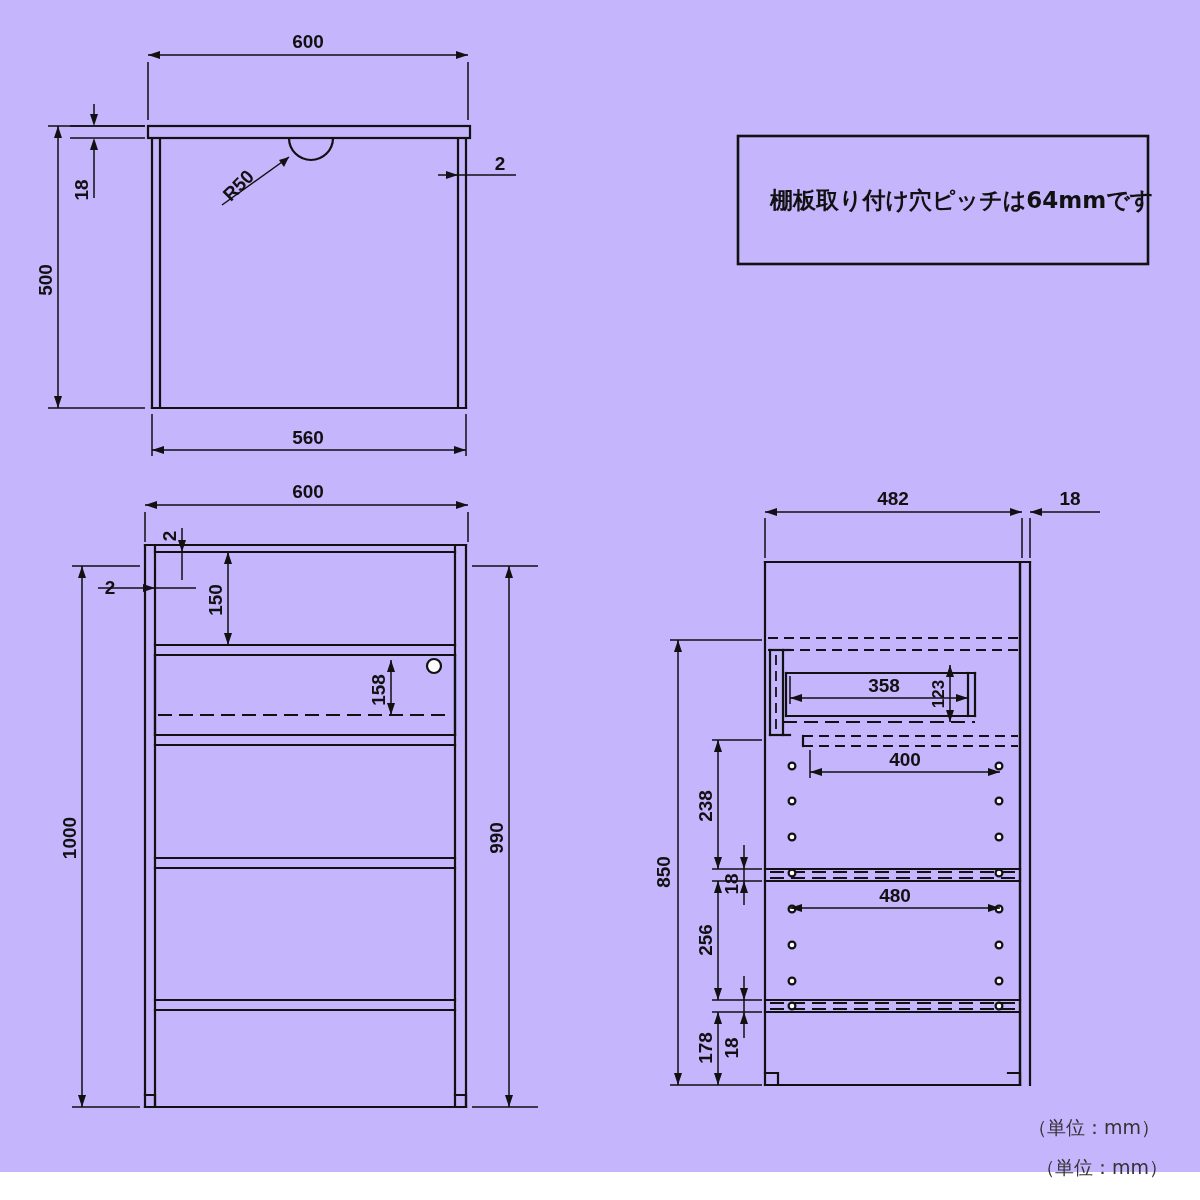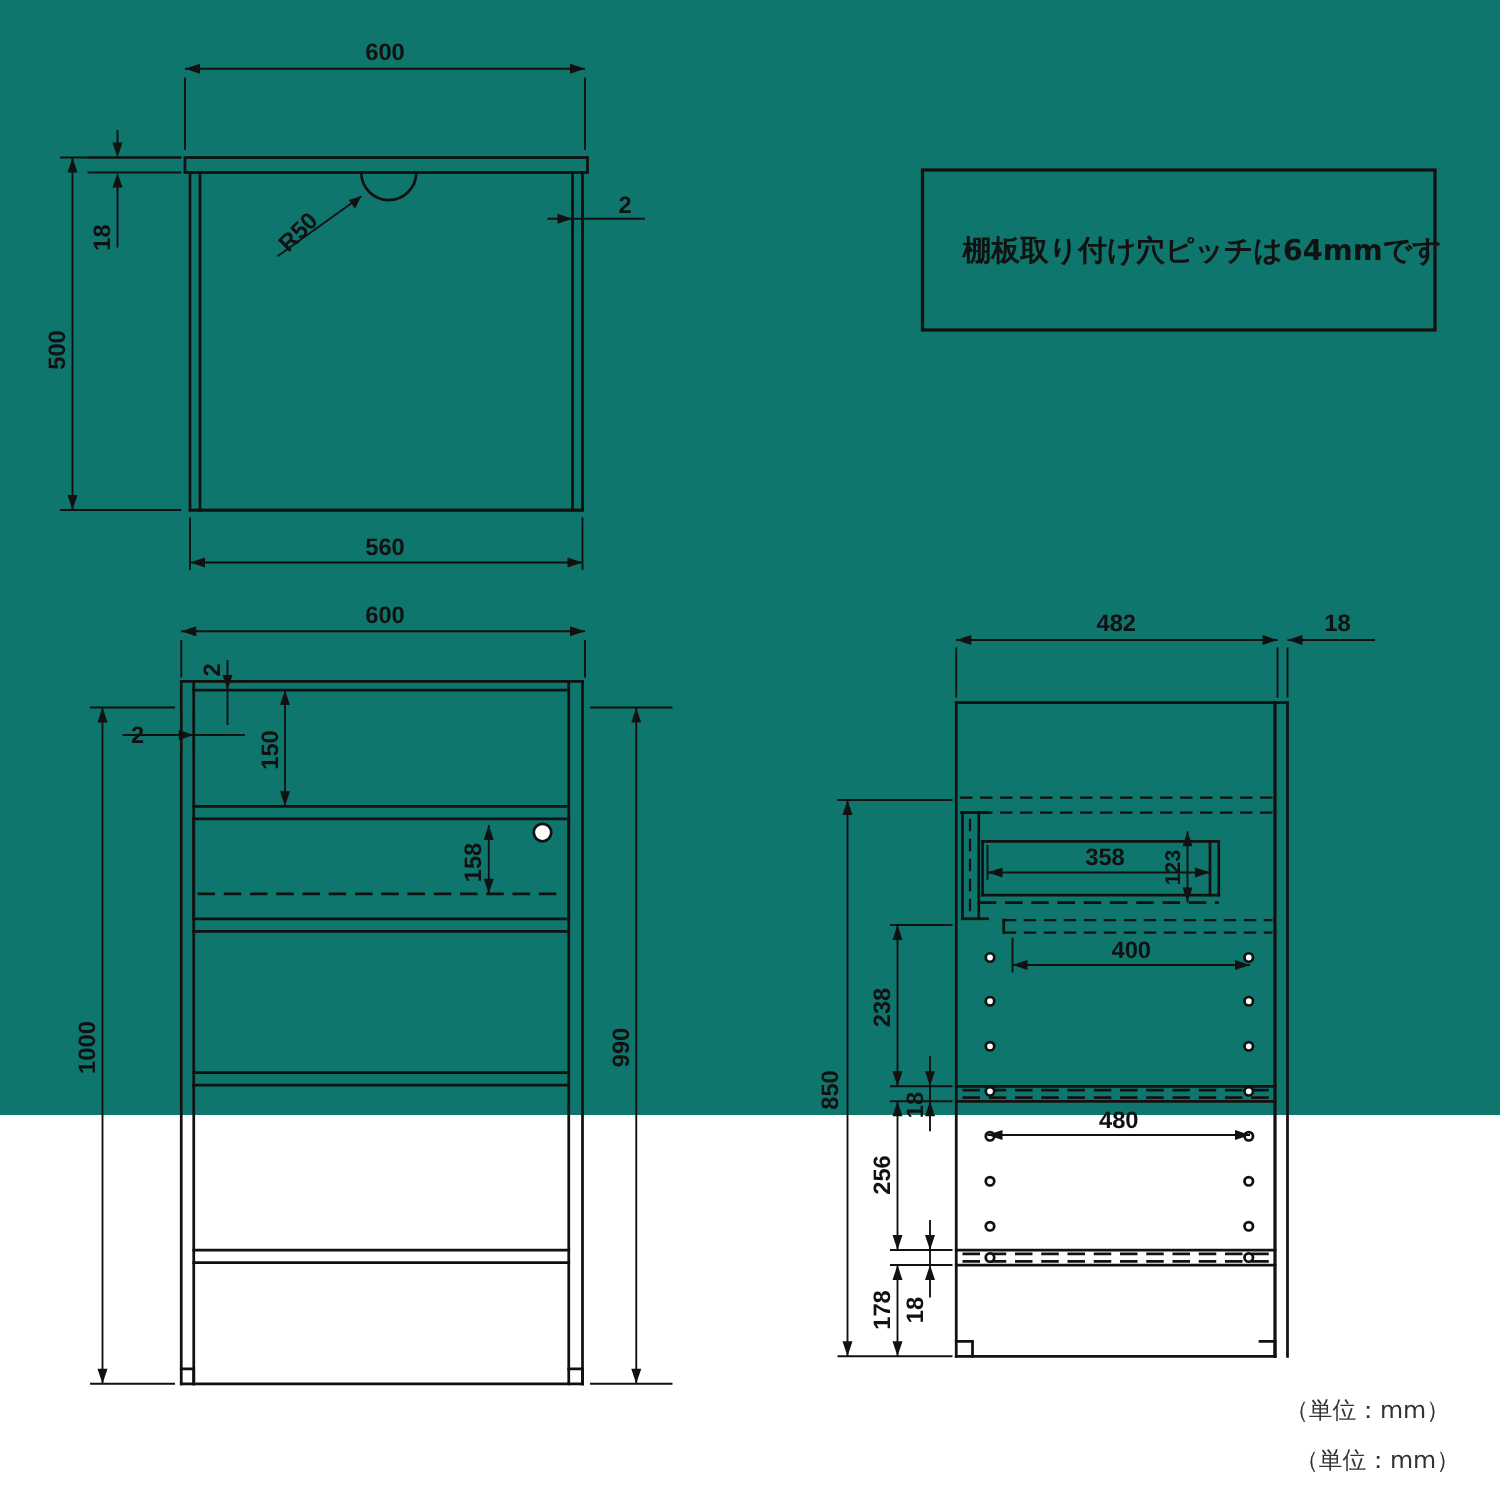--- a/index.html
+++ b/index.html
@@ -9,22 +9,22 @@
   }
   body {
     width: 1200px;
     height: 1200px;
     font-family: "Liberation Sans", sans-serif;
     overflow: hidden;
   }
   #sheet {
     position: relative;
     width: 1200px;
-    height: 892px;
-    background: #0f766e;
+    height: 1172px;
+    background: #c4b5fd;
   }
   #sheet svg {
     position: absolute;
     top: 0;
     left: 0;
   }
   .dim-txt {
     font-family: "Liberation Sans", sans-serif;
     font-weight: bold;
     font-size: 19px;

